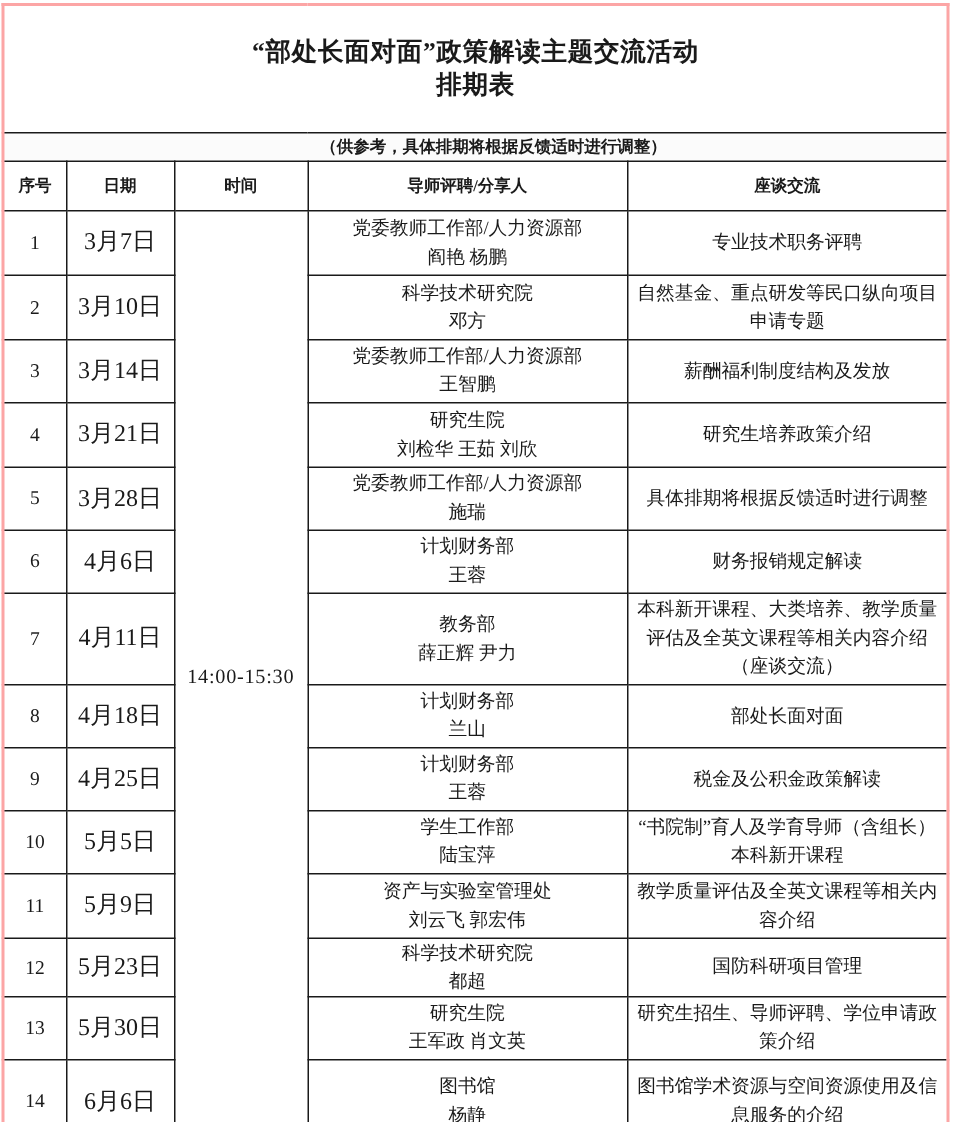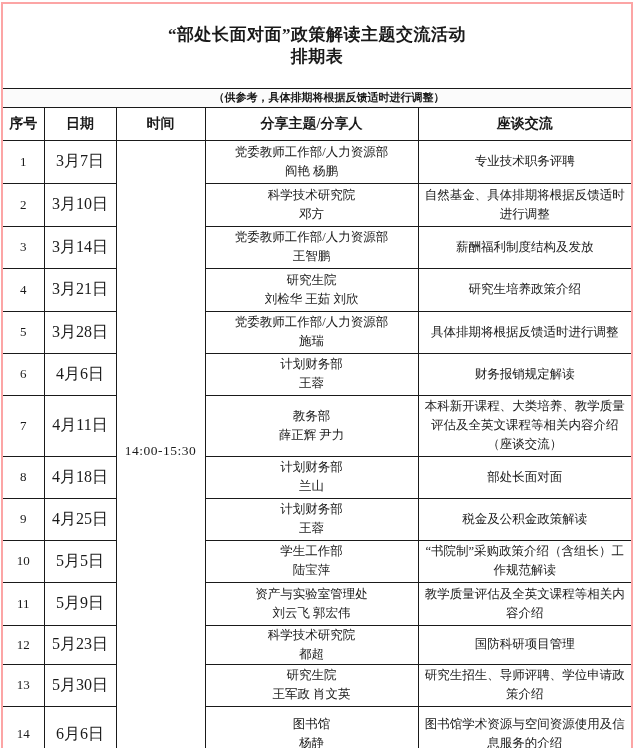--- a/index.html
+++ b/index.html
@@ -34,21 +34,21 @@
   }
   .subtitle-cell {
     height: 19px;
     font-size: 11px;
     font-weight: bold;
     background: #fbfbfb;
     padding-left: 24px;
   }
   .head-cell {
     height: 33px;
-    font-size: 14px;
+    font-size: 11px;
     font-weight: bold;
   }
   .seq-cell   { font-size: 13px; }
   .date-cell  { font-size: 16px; white-space: nowrap; }
   .time-cell  { font-size: 13.5px; letter-spacing: 0.5px; margin-left: 10px; }
   .dept-cell  { font-size: 12.5px; line-height: 19px; padding: 0 21px; }
   .topic-cell { font-size: 12.5px; line-height: 19px; padding: 0 6px; text-align: center; }
 </style>
 </head>
 <body>
@@ -72,21 +72,21 @@
     </tr>
 
     <tr>
       <td class="subtitle-cell" colspan="5">（供参考，具体排期将根据反馈适时进行调整）</td>
     </tr>
 
     <tr>
       <th class="head-cell">序号</th>
       <th class="head-cell">日期</th>
       <th class="head-cell">时间</th>
-      <th class="head-cell">分享主题/分享人</th>
+      <th class="head-cell">导师评聘/分享人</th>
       <th class="head-cell">座谈交流</th>
     </tr>
 
     <tr style="height:43px">
       <td class="seq-cell">1</td>
       <td class="date-cell">3月7日</td>
       <td class="time-cell" rowspan="14">14:00-15:30</td>
       <td class="dept-cell">
         <div>党委教师工作部/人力资源部</div>
         <div>阎艳 杨鹏</div>
@@ -94,21 +94,21 @@
       <td class="topic-cell">专业技术职务评聘</td>
     </tr>
 
     <tr style="height:43px">
       <td class="seq-cell">2</td>
       <td class="date-cell">3月10日</td>
       <td class="dept-cell">
         <div>科学技术研究院</div>
         <div>邓方</div>
       </td>
-      <td class="topic-cell">自然基金、具体排期将根据反馈适时进行调整</td>
+      <td class="topic-cell">自然基金、重点研发等民口纵向项目申请专题</td>
     </tr>
 
     <tr style="height:42px">
       <td class="seq-cell">3</td>
       <td class="date-cell">3月14日</td>
       <td class="dept-cell">
         <div>党委教师工作部/人力资源部</div>
         <div>王智鹏</div>
       </td>
       <td class="topic-cell">薪酬福利制度结构及发放</td>
@@ -174,21 +174,21 @@
       <td class="topic-cell">税金及公积金政策解读</td>
     </tr>
 
     <tr style="height:42px">
       <td class="seq-cell">10</td>
       <td class="date-cell">5月5日</td>
       <td class="dept-cell">
         <div>学生工作部</div>
         <div>陆宝萍</div>
       </td>
-      <td class="topic-cell">“书院制”采购政策介绍（含组长）工作规范解读</td>
+      <td class="topic-cell">“书院制”育人及学育导师（含组长）本科新开课程</td>
     </tr>
 
     <tr style="height:43px">
       <td class="seq-cell">11</td>
       <td class="date-cell">5月9日</td>
       <td class="dept-cell">
         <div>资产与实验室管理处</div>
         <div>刘云飞 郭宏伟</div>
       </td>
       <td class="topic-cell">教学质量评估及全英文课程等相关内容介绍</td>

